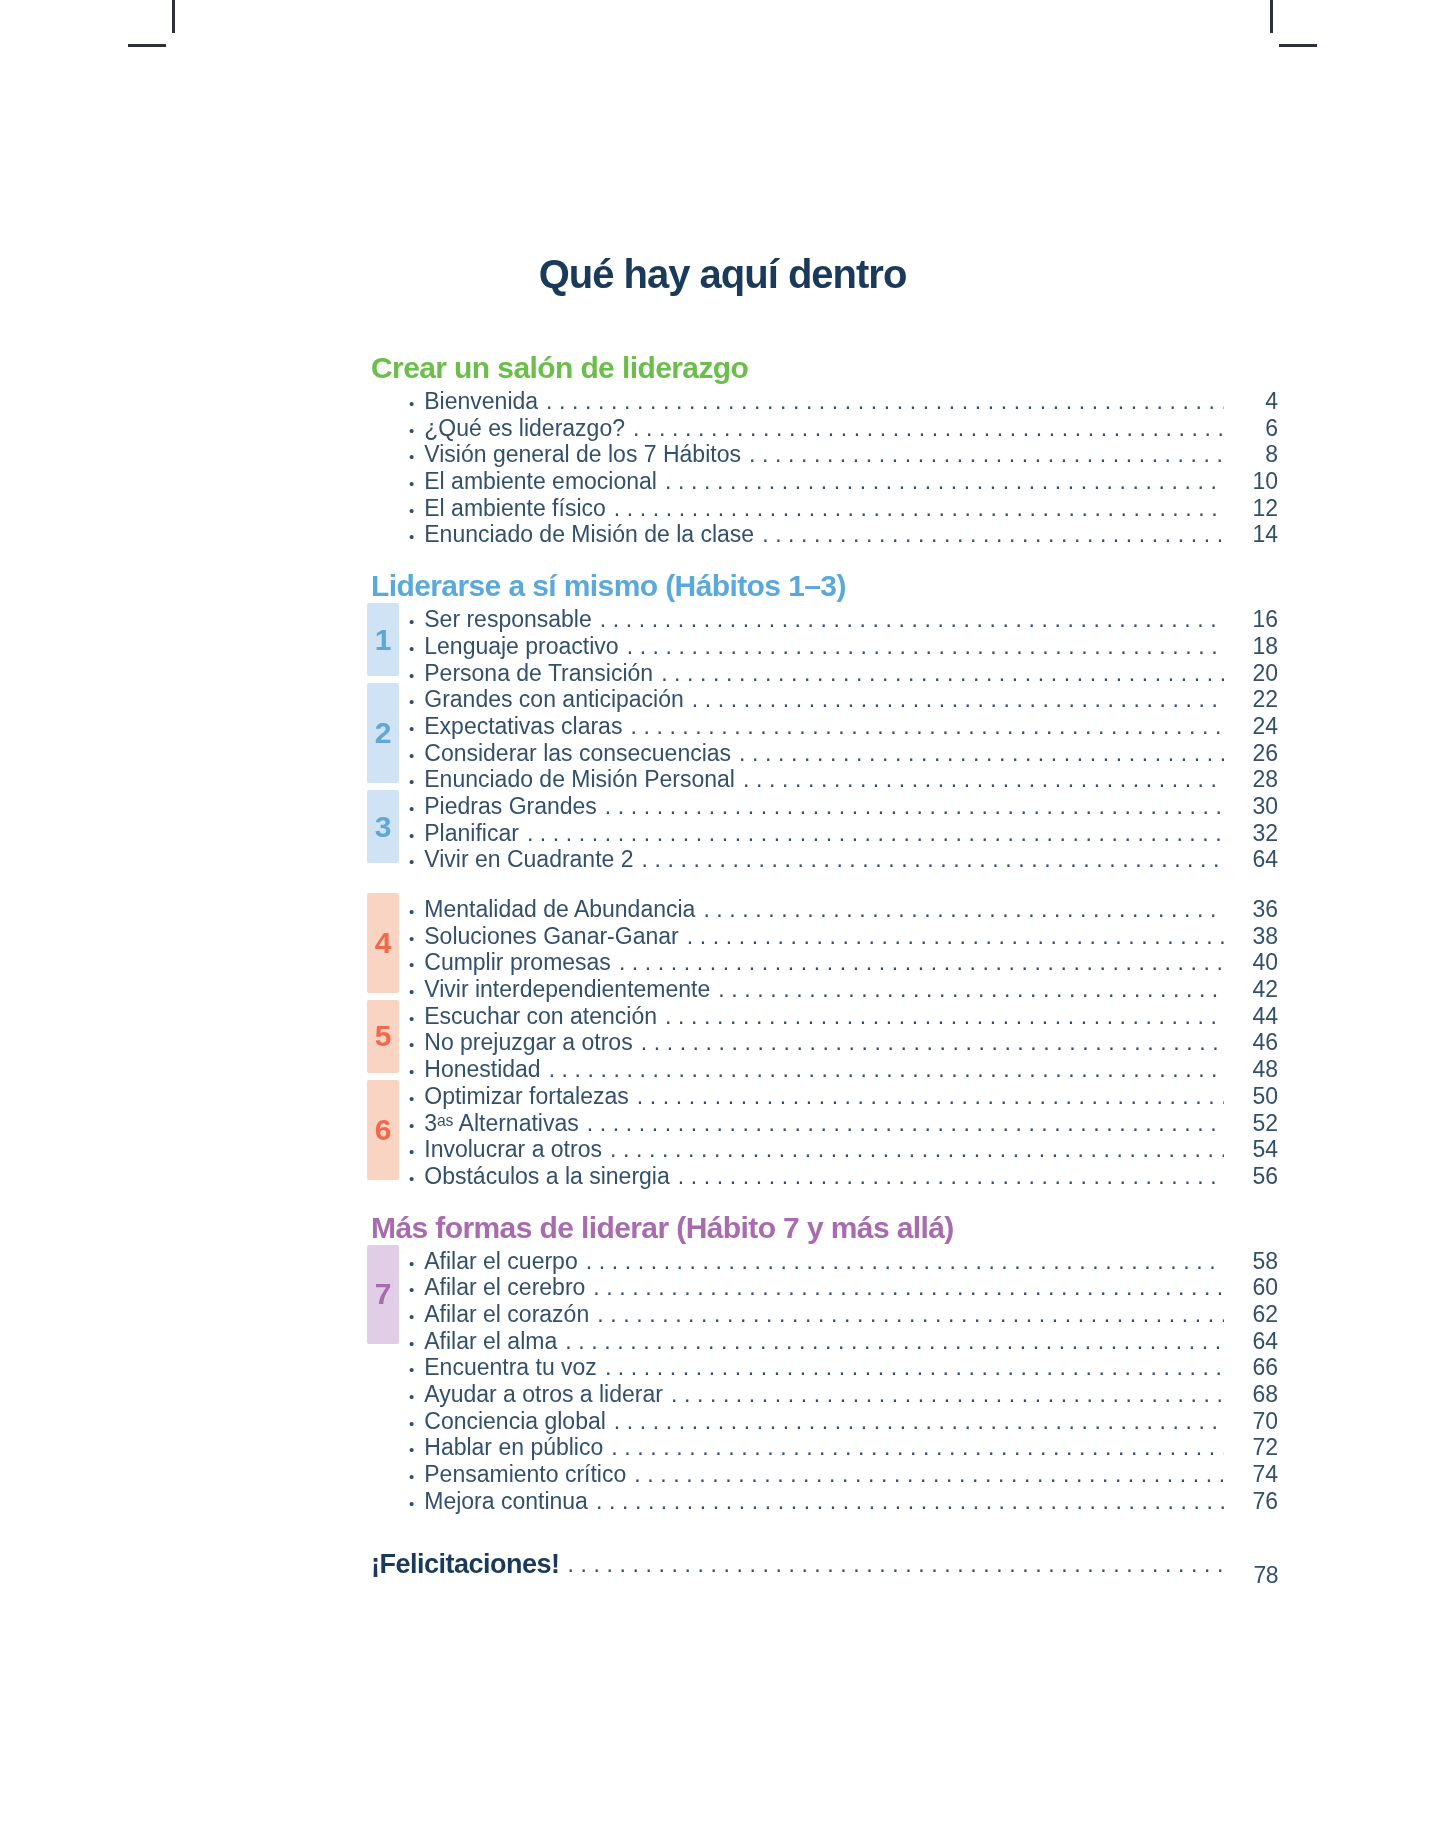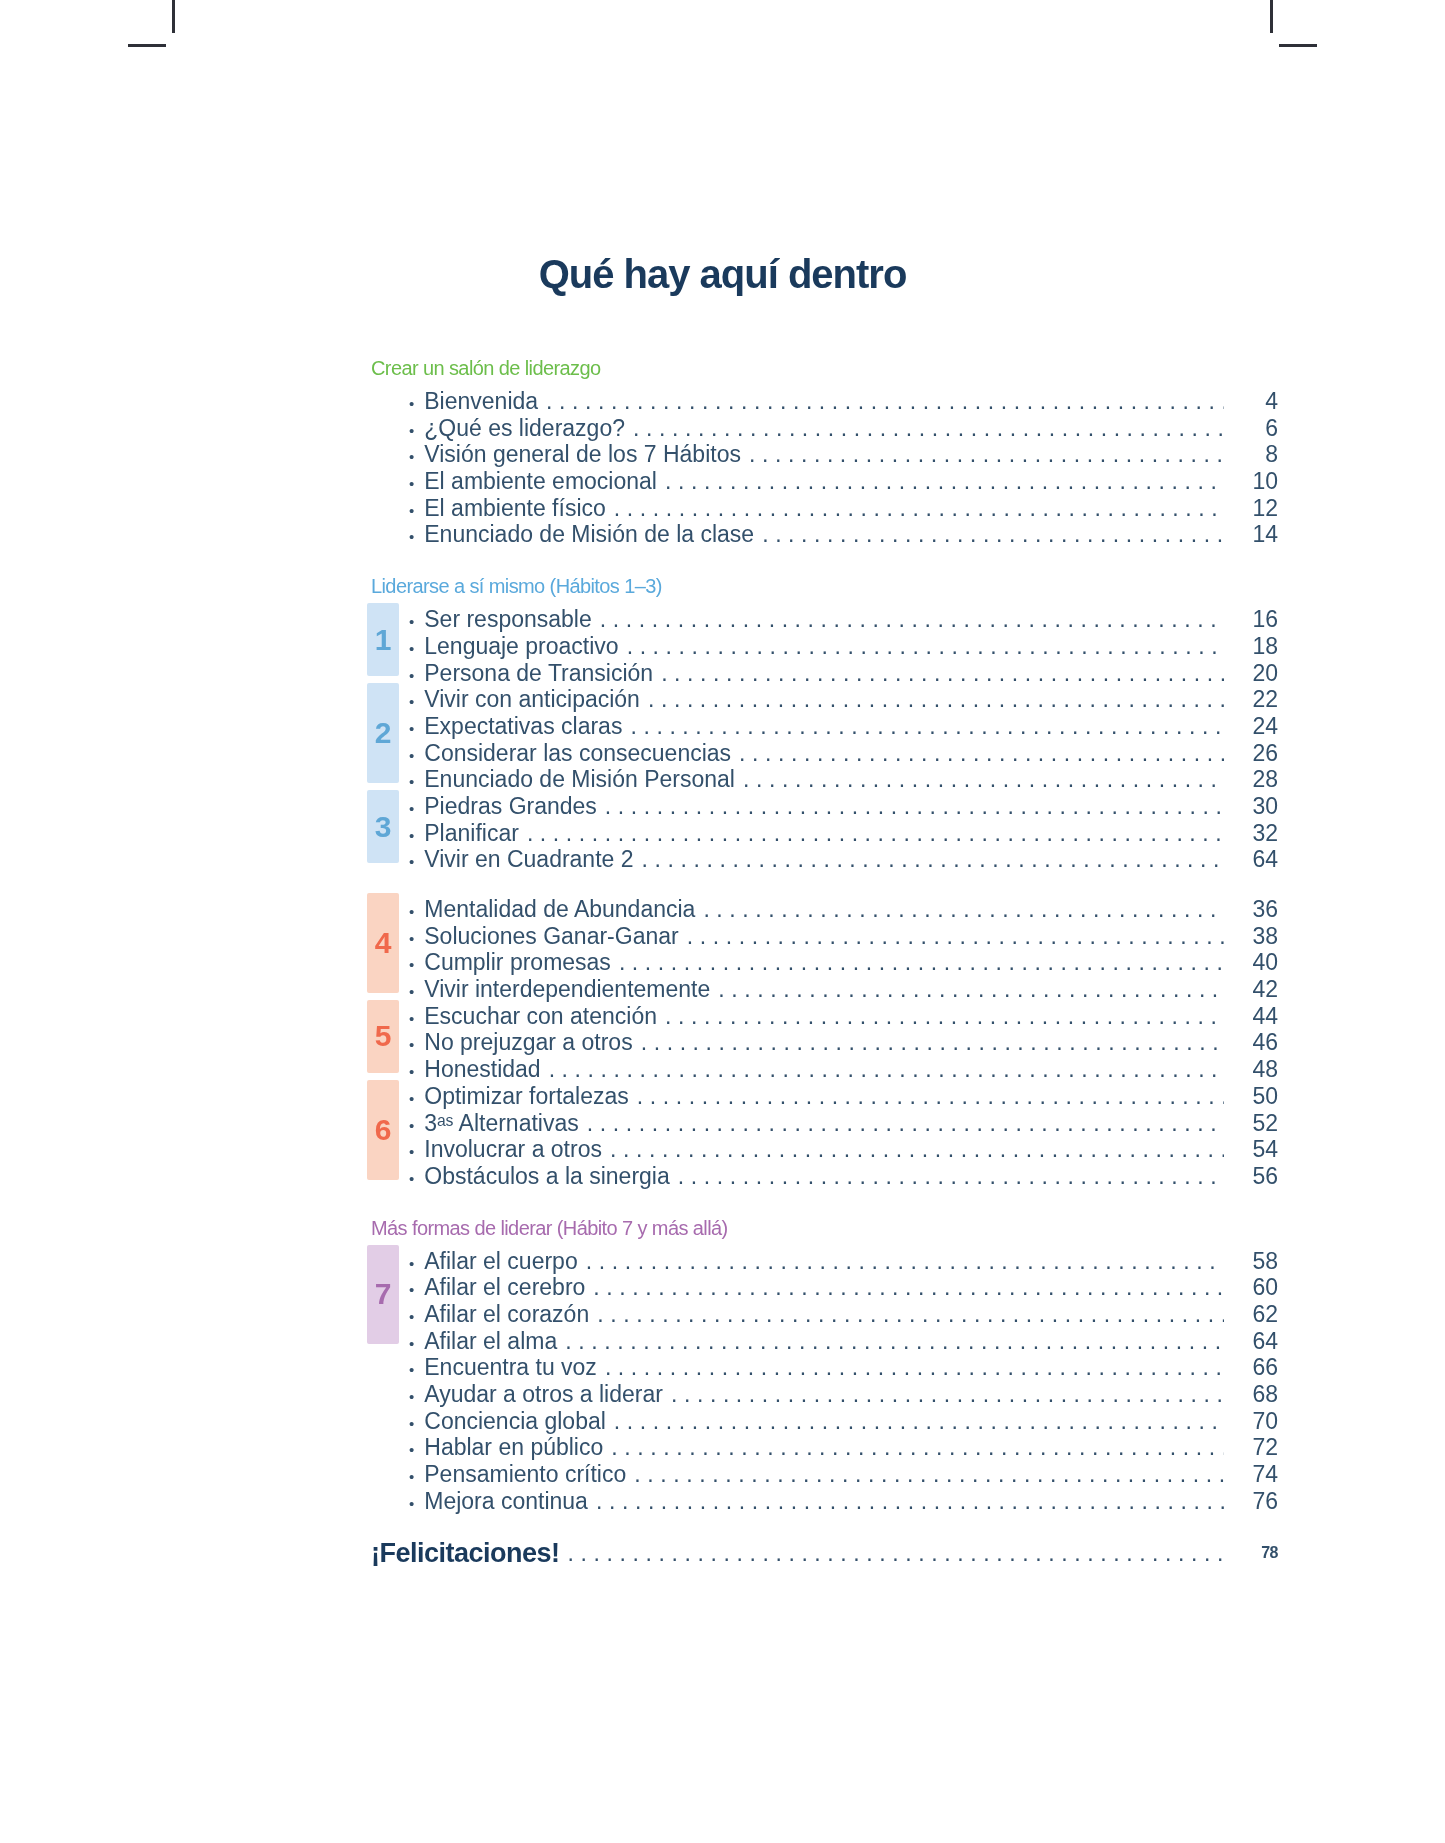--- a/index.html
+++ b/index.html
@@ -26,21 +26,21 @@
     text-align: center;
     font-size: 40px; font-weight: 700; letter-spacing: -1px;
     color: var(--navy);
   }
 
   .toc { position: absolute; top: 353px; left: 243px; width: 907px; }
 
   .section { margin-top: 23px; }
   .section:first-child { margin-top: 0; }
   .sec-title {
-    font-size: 20px; font-weight: 400; line-height: 30px;
+    font-size: 30px; font-weight: 700; line-height: 30px;
     letter-spacing: -0.6px; margin: 0 0 5px 0;
   }
   .rows { position: relative; }
 
   .row {
     display: flex; align-items: baseline;
     height: 26.7px; line-height: 26.7px;
     font-size: 23px; color: var(--body);
     margin-left: 38px;
   }
@@ -63,21 +63,21 @@
   .badge-num { font-size: 30px; font-weight: 700; line-height: 1; }
 
   .footer-row {
     display: flex; align-items: center;
     margin-top: 24px;
     font-size: 27px; font-weight: 700; line-height: 30px;
     letter-spacing: -0.5px;
     color: var(--navy);
   }
   .footer-row .leader { font-size: 23px; font-weight: 400; letter-spacing: 6.6px; }
-  .footer-row .pg { font-size: 16px; font-weight: 700; color: var(--body); }
+  .footer-row .pg { font-size: 23px; font-weight: 400; color: var(--body); margin-top: 22px; }
 </style>
 </head>
 <body>
 
 <div class="page" style="--navy: #1a3a5c; --body: #33506b; --crop: #2e3038;">
   <div class="crop tl-v"></div>
   <div class="crop tl-h"></div>
   <div class="crop tr-v"></div>
   <div class="crop tr-h"></div>
 
@@ -142,21 +142,21 @@
     <span class="pg">18</span>
   </div>
             <div class="row">
     <span class="bullet">•</span>
     <span class="label">Persona de Transición</span>
     <span class="leader">........................................................................................................................</span>
     <span class="pg">20</span>
   </div>
             <div class="row">
     <span class="bullet">•</span>
-    <span class="label">Vivir con anticipación</span>
+    <span class="label">Grandes con anticipación</span>
     <span class="leader">........................................................................................................................</span>
     <span class="pg">22</span>
   </div>
             <div class="row">
     <span class="bullet">•</span>
     <span class="label">Expectativas claras</span>
     <span class="leader">........................................................................................................................</span>
     <span class="pg">24</span>
   </div>
             <div class="row">

